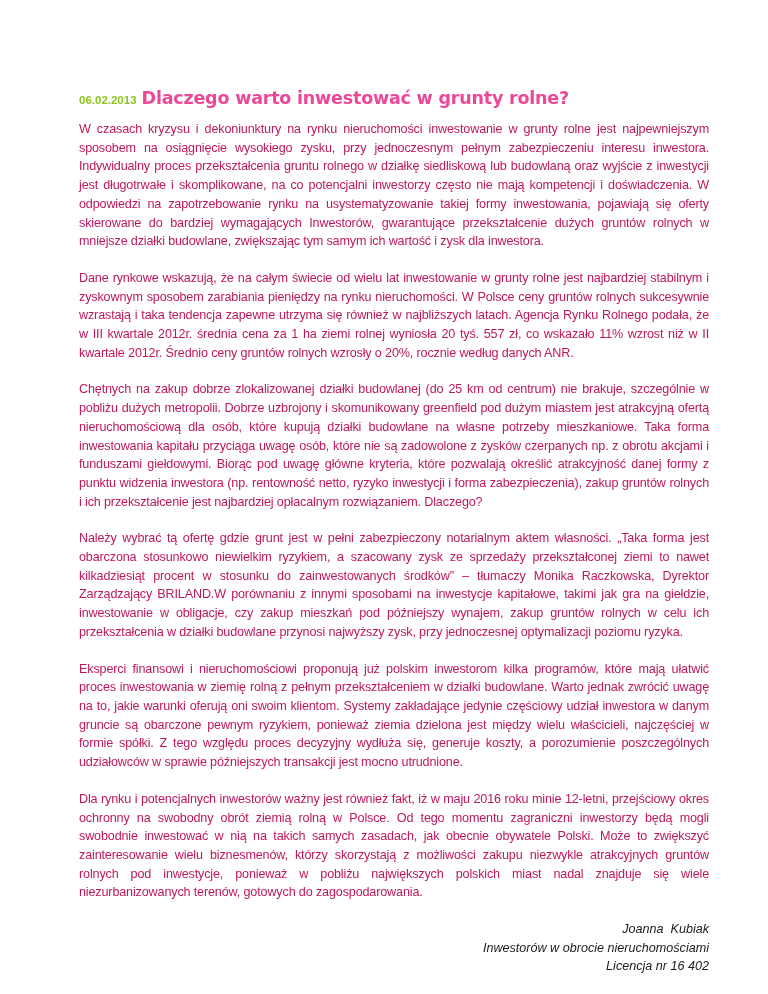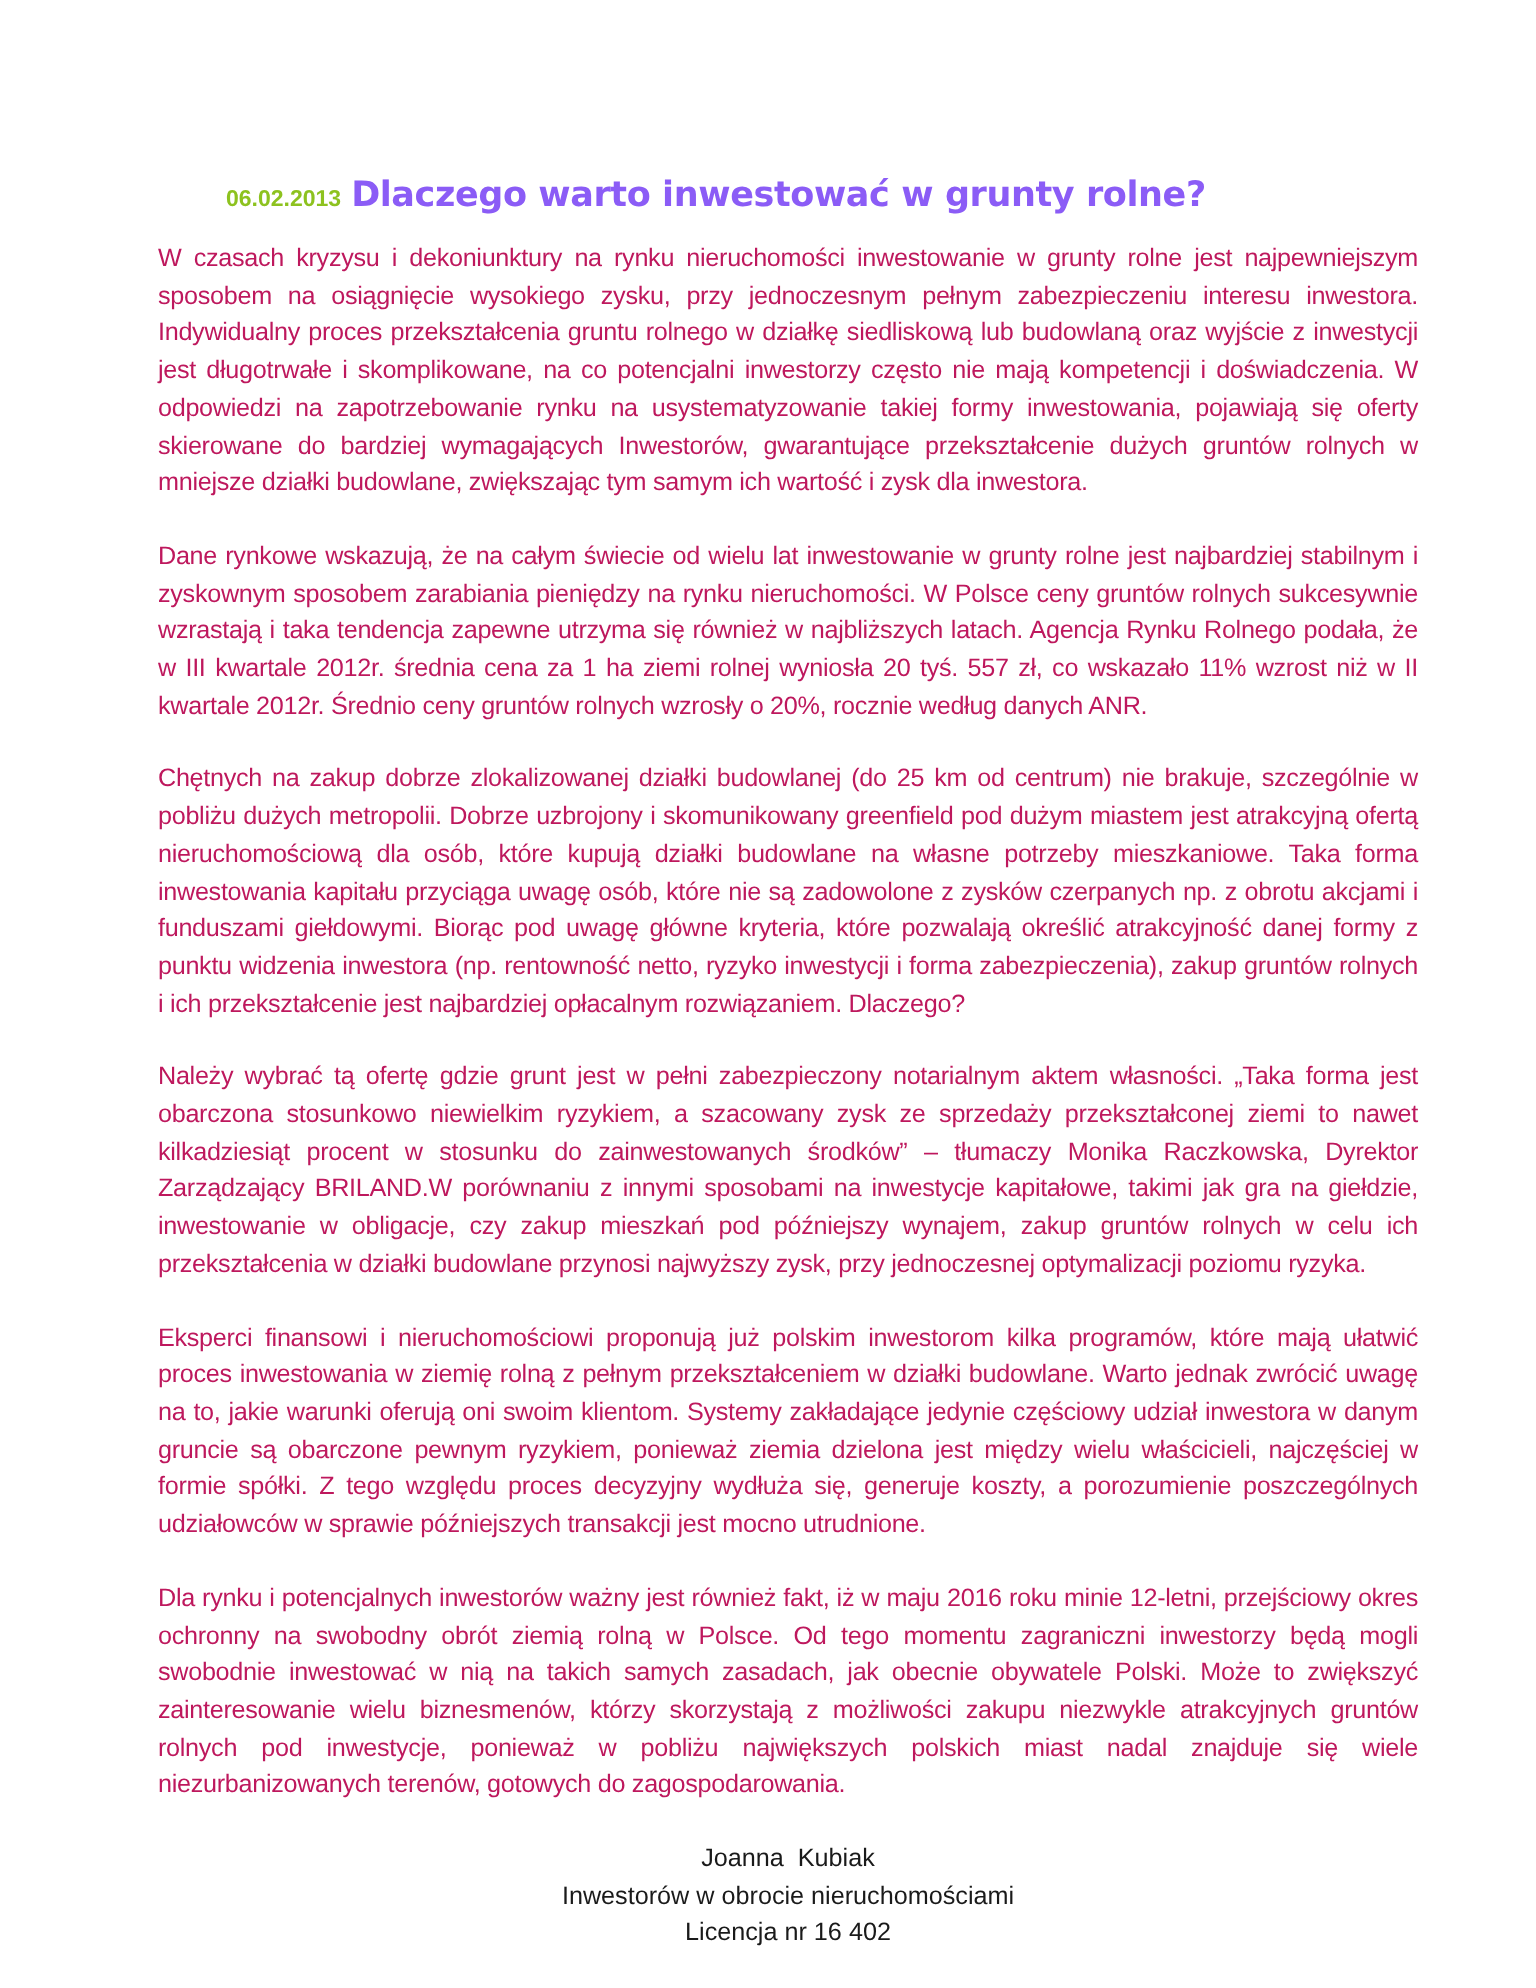--- a/index.html
+++ b/index.html
@@ -1,22 +1,22 @@
 <!DOCTYPE html>
 <html><head>
 <meta charset="utf-8">
 <style>
   html, body { margin: 0; padding: 0; background: #ffffff; }
   body { width: 768px; height: 994px; position: relative; overflow: hidden; }
   .page { position: absolute; left: 79px; top: 88px; width: 630px; }
-  .header { display: flex; align-items: baseline; margin-bottom: 12px; margin-left: 34px; }
+  .header { display: flex; align-items: baseline; margin-bottom: 12px; }
   .date { font-family: "Liberation Sans", sans-serif; font-size: 11.5px; font-weight: bold; color: #8dc21f; margin-right: 5px; }
-  .title { font-family: "DejaVu Sans", sans-serif; font-size: 17.5px; font-weight: bold; color: #8b5cf6; letter-spacing: -0.2px; }
+  .title { font-family: "DejaVu Sans", sans-serif; font-size: 17.5px; font-weight: bold; color: #ec4899; letter-spacing: -0.2px; }
   p.para { font-family: "Liberation Sans", sans-serif; font-size: 12.6px; line-height: 18.7px; color: #be185d; text-align: justify; margin: 0 0 18px 0; letter-spacing: -0.15px; }
-  .signature { text-align: center; font-family: "Liberation Sans", sans-serif; font-size: 12.6px; line-height: 18.7px; color: #1a1a1a; margin-top: 0; }
+  .signature { text-align: right; font-family: "Liberation Sans", sans-serif; font-size: 12.6px; line-height: 18.7px; color: #1a1a1a; margin-top: 0; font-style: italic; }
   .signature div { white-space: pre; }
 </style>
 </head>
 <body>
 
 <div class="page">
   <div class="header">
     <span class="date">06.02.2013</span>
     <span class="title">Dlaczego warto inwestować w grunty rolne?</span>
   </div>

